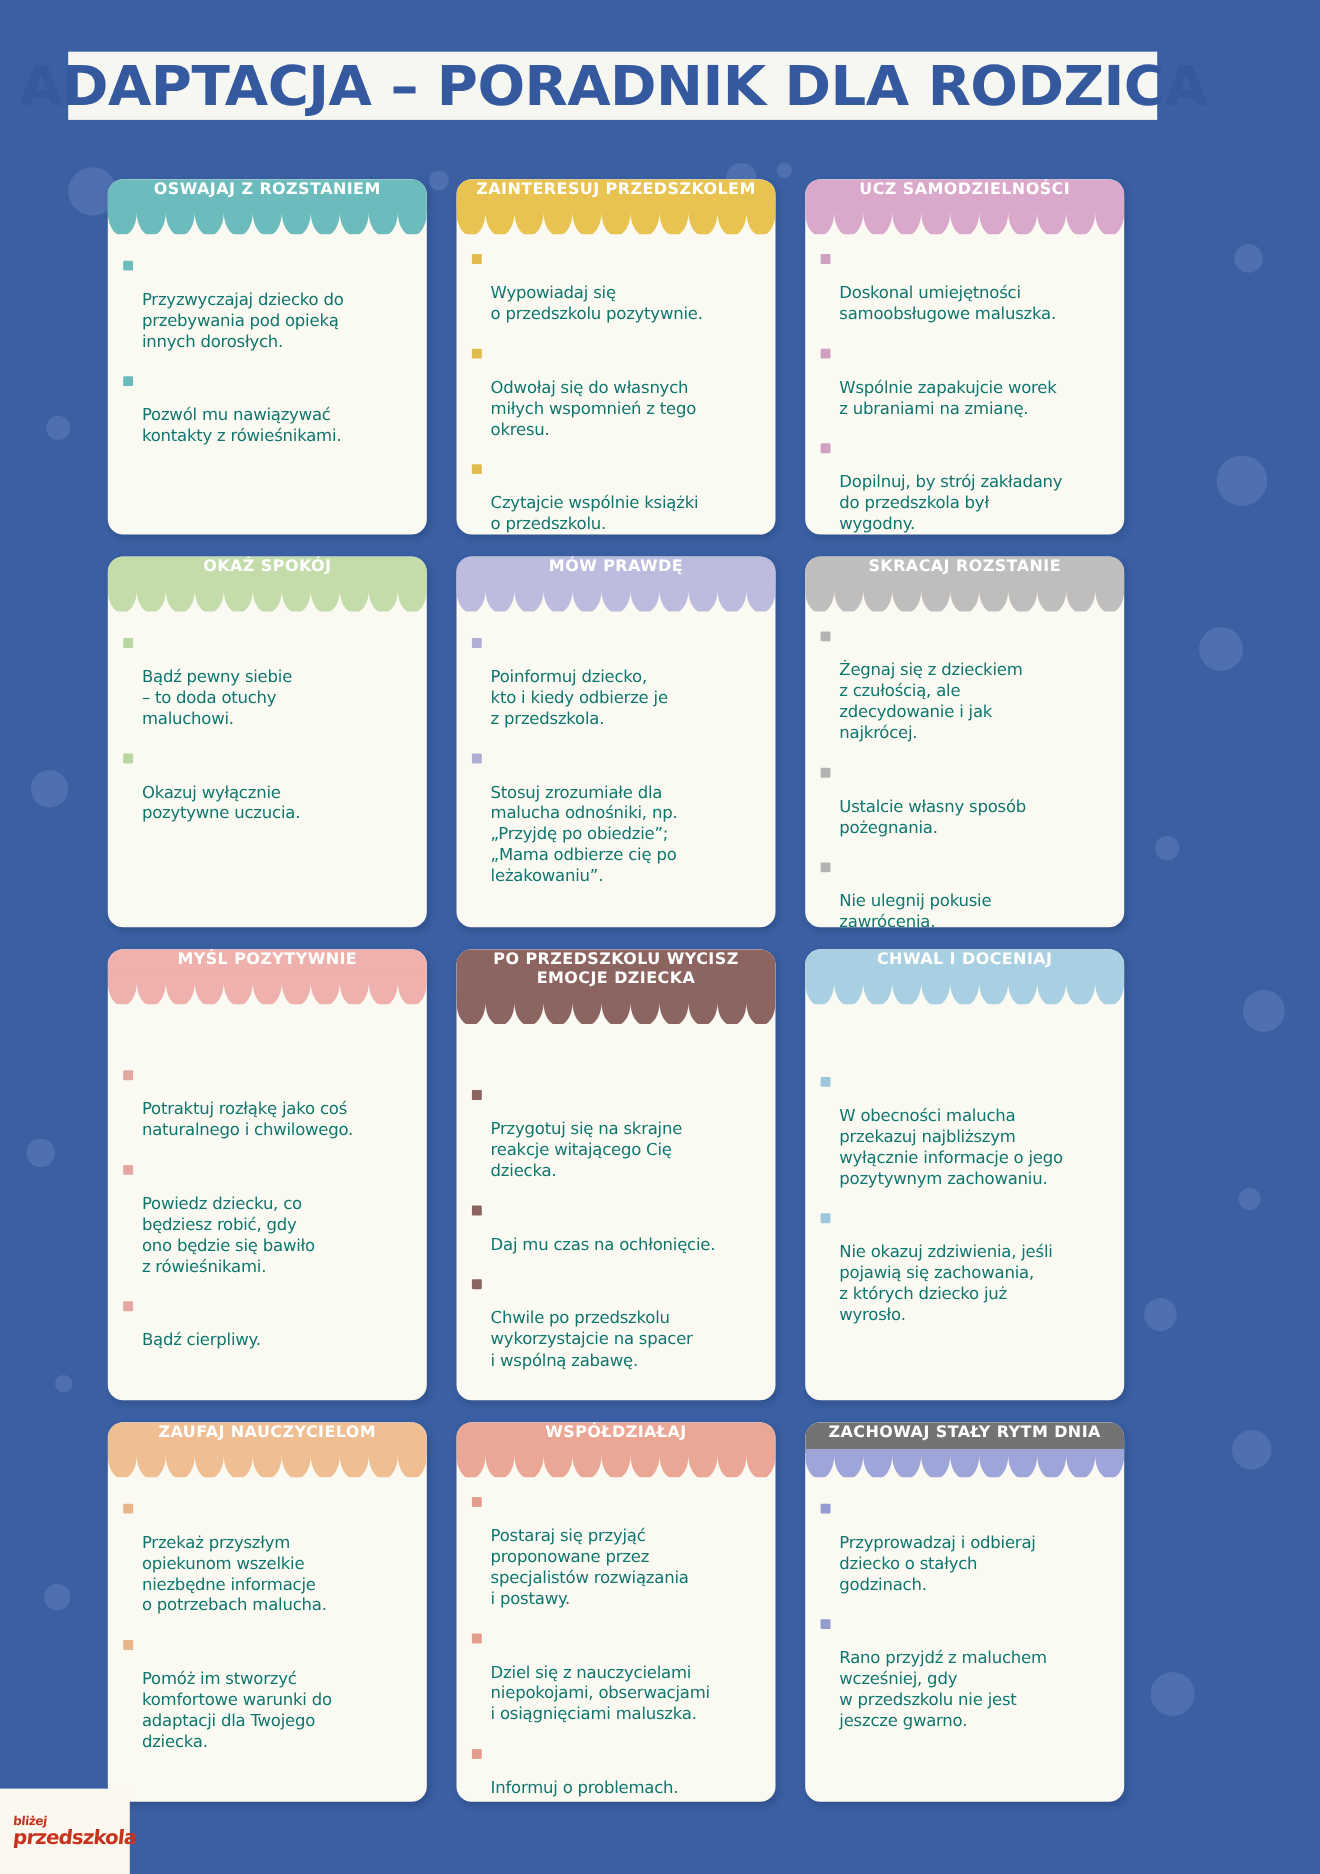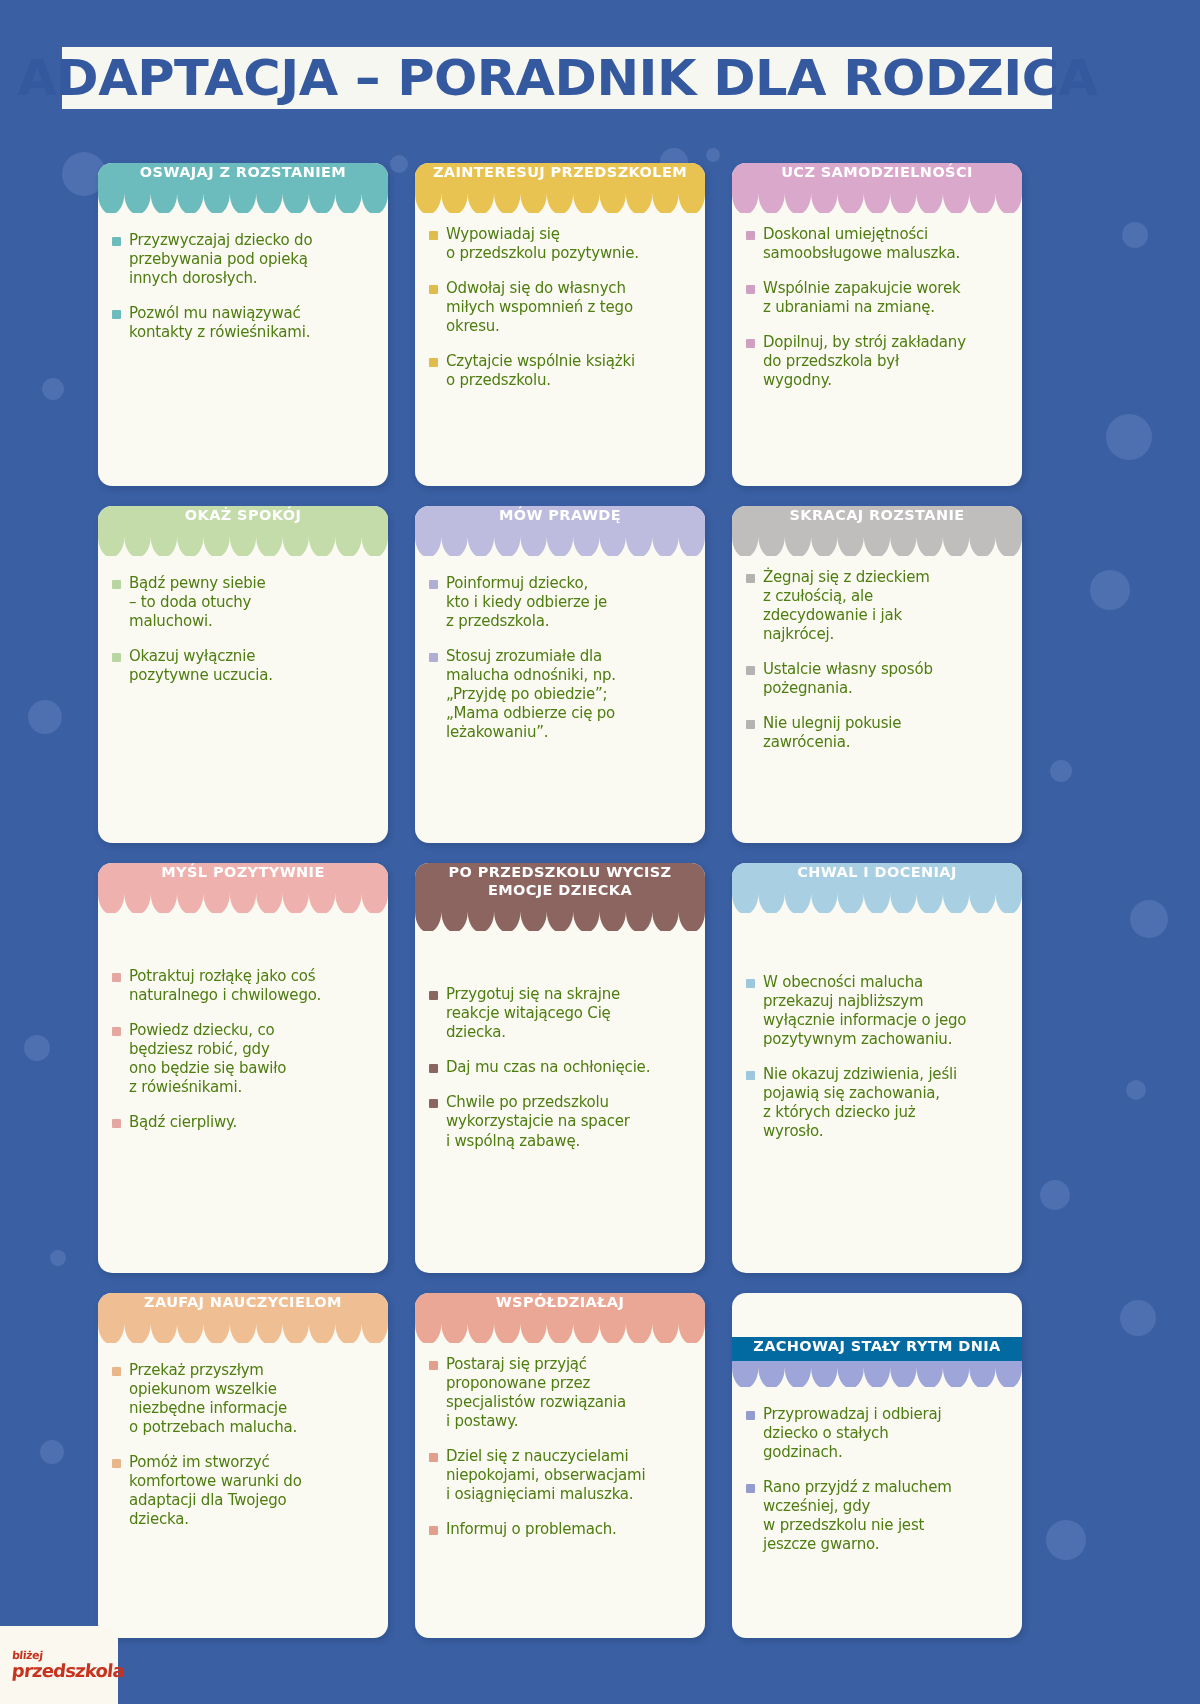--- a/index.html
+++ b/index.html
@@ -125,23 +125,24 @@
     width: 9px;
     height: 9px;
     margin-top: 6px;
     margin-right: 8px;
     border-radius: 1px;
   }
   .bullet-text {
     font-family: "DejaVu Sans", sans-serif;
     font-size: 15px;
     line-height: 1.27;
-    color: #4d7c0f;
+    color: #0f766e;
     white-space: pre-line;
     letter-spacing: -0.2px;
+    margin-top: 32px;
   }
 
   
   .logo-box {
     position: absolute;
     left: 0;
     bottom: 0;
     width: 118px;
     height: 78px;
     background: #faf8ef;
@@ -469,21 +470,21 @@
 niepokojami, obserwacjami
 i osiągnięciami maluszka.</span>
         </div>
         <div class="bullet-row">
           <span class="bullet-mark" style="background: rgb(226, 159, 141);"></span>
           <span class="bullet-text">Informuj o problemach.</span>
         </div>
       </div>
     </div>
     <div class="card row4">
-      <div class="card-header" style="background: #0369a1; margin-top: 44px;">
+      <div class="card-header" style="background: #737373;">
         <div class="card-header-title">ZACHOWAJ STAŁY RYTM DNIA</div>
         <svg class="scallop" viewBox="0 0 290 26" preserveAspectRatio="none">
           <path d="M0,0 L290,0 L290,6.5 A 13.181818181818182 20.8 0 0 1 263.6363636363636,6.5 A 13.181818181818182 20.8 0 0 1 237.27272727272728,6.5 A 13.181818181818182 20.8 0 0 1 210.9090909090909,6.5 A 13.181818181818182 20.8 0 0 1 184.54545454545453,6.5 A 13.181818181818182 20.8 0 0 1 158.1818181818182,6.5 A 13.181818181818182 20.8 0 0 1 131.8181818181818,6.5 A 13.181818181818182 20.8 0 0 1 105.45454545454545,6.5 A 13.181818181818182 20.8 0 0 1 79.0909090909091,6.5 A 13.181818181818182 20.8 0 0 1 52.72727272727273,6.5 A 13.181818181818182 20.8 0 0 1 26.363636363636363,6.5 A 13.181818181818182 20.8 0 0 1 0,6.5 L0,0 Z" fill="#9ea5d8"></path>
         </svg>
       </div>
       <div class="card-body">
         <div class="bullet-row">
           <span class="bullet-mark" style="background: rgb(148, 156, 207);"></span>
           <span class="bullet-text">Przyprowadzaj i odbieraj
 dziecko o stałych

